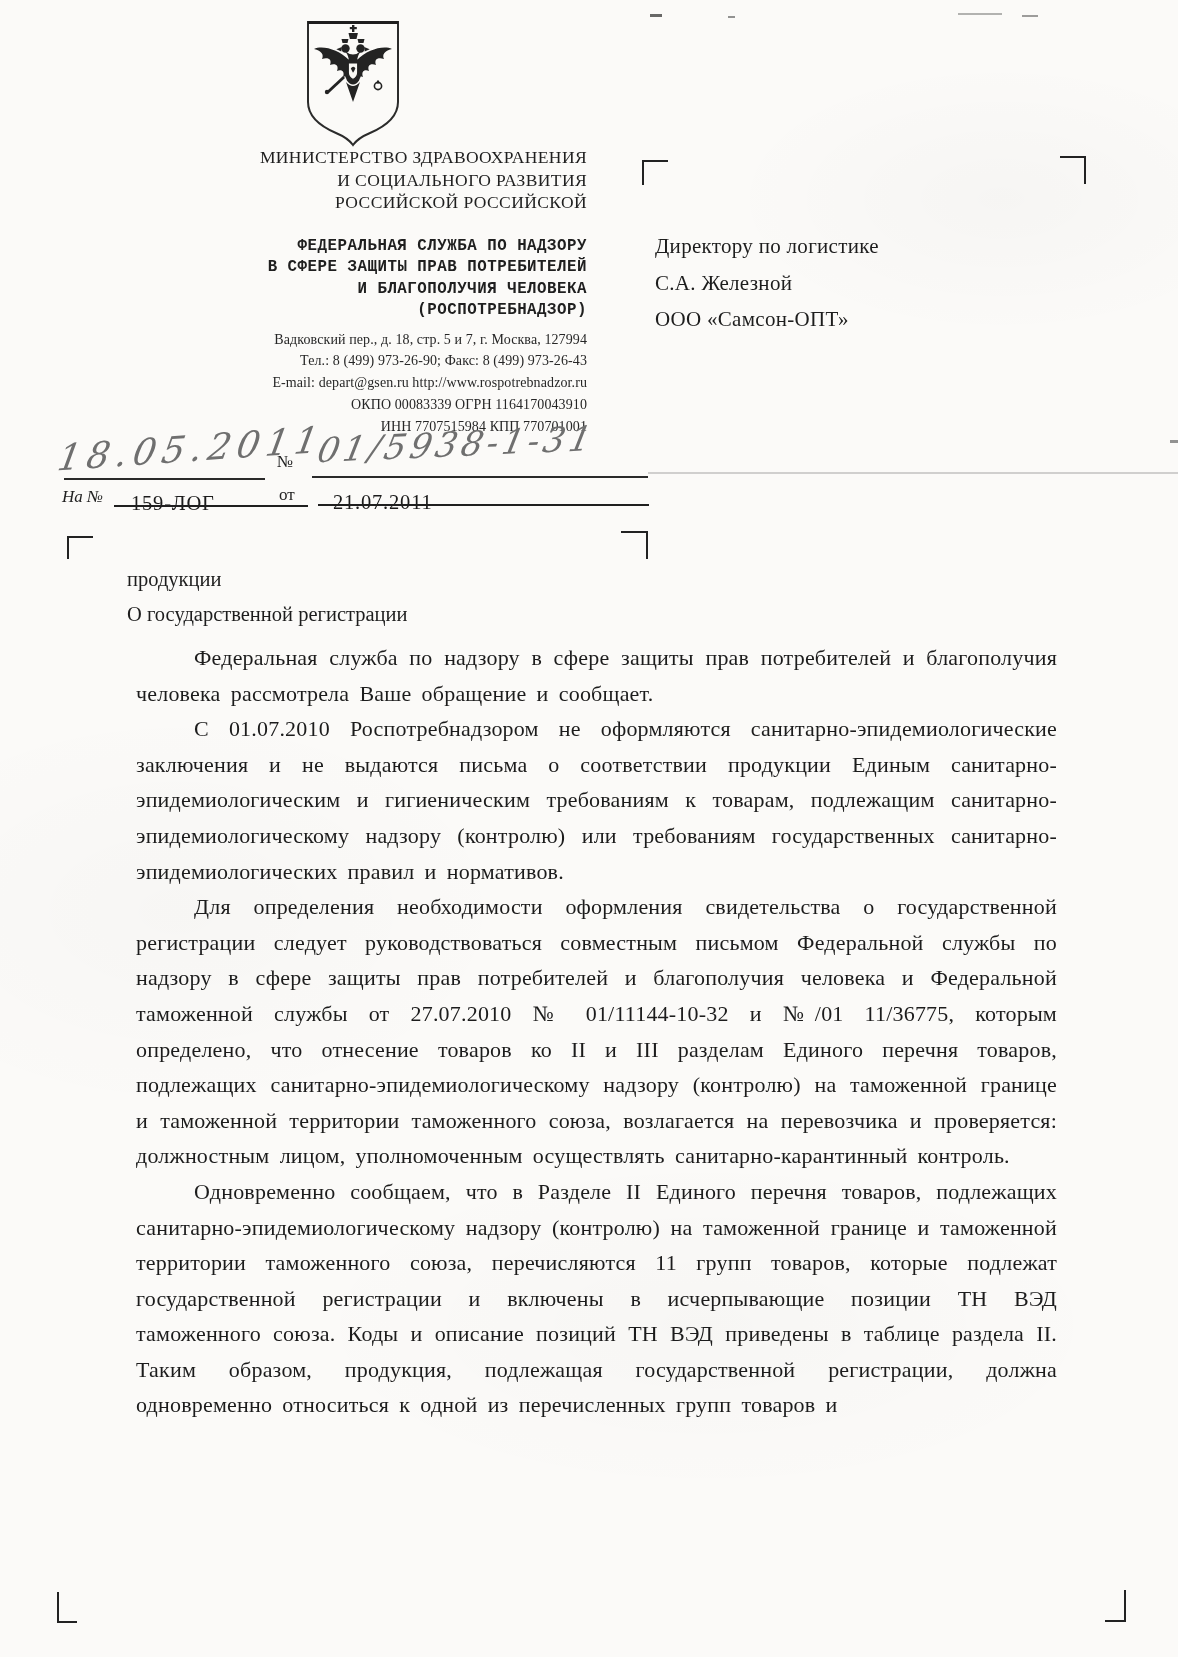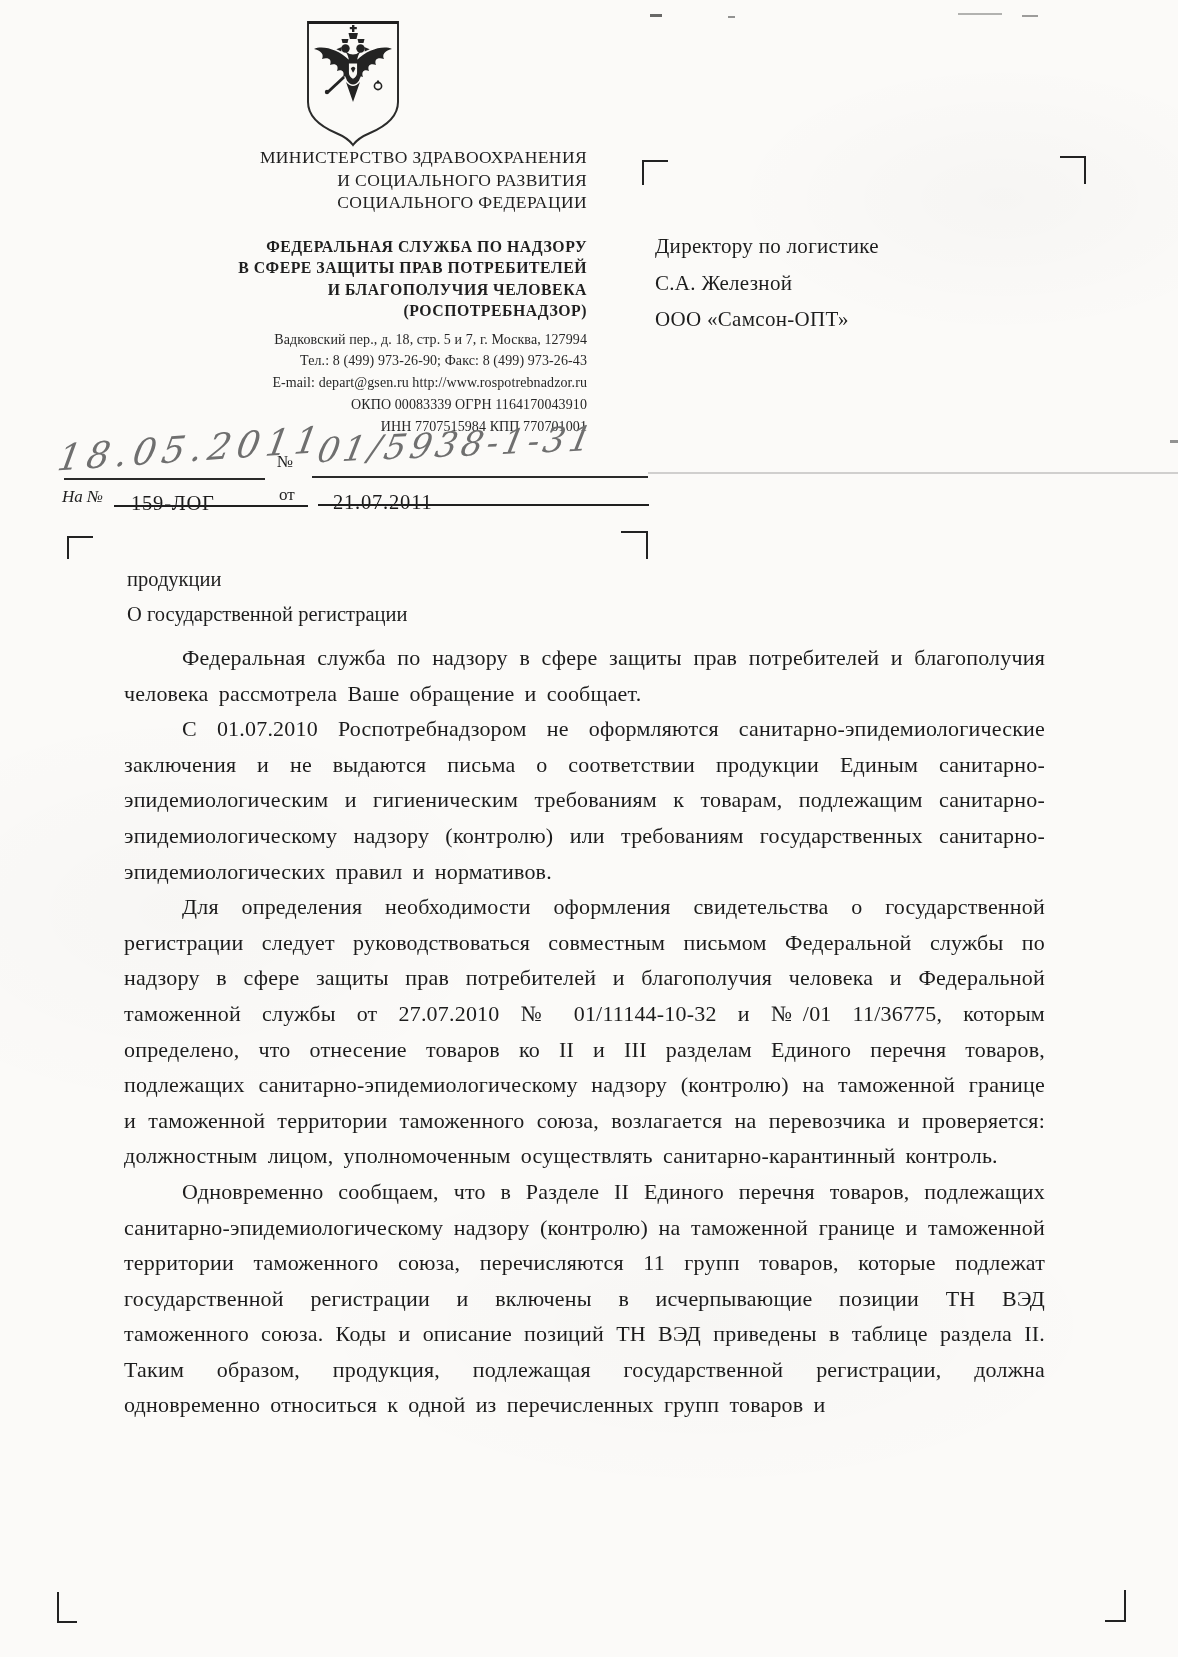--- a/index.html
+++ b/index.html
@@ -14,21 +14,21 @@
       radial-gradient(ellipse 600px 250px at 60% 80%, rgba(0,0,0,0.016), transparent 70%);
     overflow:hidden;
     font-family:"Liberation Serif", serif;
     color:#222;
   }
   .abs{position:absolute;}
 
   
   .letterhead{left:95px;top:146px;width:492px;text-align:right;color:#1f1f1f;}
   .ministry{font-size:17.5px;line-height:22.5px;letter-spacing:0.4px;}
-  .service{margin-top:22px;font-weight:bold;font-size:15.8px;line-height:21.5px;letter-spacing:0.5px;}
+  .service{margin-top:22px;font-weight:bold;font-size:15.8px;line-height:21.5px;letter-spacing:0.5px;font-family:Liberation Mono, monospace;}
   .addr{margin-top:7px;font-size:14px;line-height:21.8px;letter-spacing:0.1px;color:#262626;}
 
   
   .emblem{left:303px;top:18px;width:100px;height:130px;}
 
   
   .recipient{left:655px;top:228px;font-size:21px;line-height:36.5px;color:#1d1d1d;letter-spacing:0.3px;}
 
   
   .hw{font-style:italic;color:#6f6f6f;font-family:"DejaVu Serif", serif;}
@@ -43,21 +43,21 @@
   .corner{width:24px;height:23px;}
   .c-tl{border-top:2.2px solid #222;border-left:2.2px solid #222;}
   .c-tr{border-top:2.2px solid #222;border-right:2.2px solid #222;}
   .c-bl{border-bottom:2.2px solid #222;border-left:2.2px solid #222;}
   .c-br{border-bottom:2.2px solid #222;border-right:2.2px solid #222;}
 
   
   .subject{left:127px;top:562px;font-size:20.5px;line-height:35px;color:#1d1d1d;}
 
   
-  .body-text{left:124px;top:640px;width:921px;}
+  .body-text{left:136px;top:640px;width:921px;}
   .body-text p{
     margin:0;
     font-size:22px;
     line-height:35.6px;
     text-align:justify;
     text-indent:58px;
     word-spacing:4.5px;
     letter-spacing:0.2px;
     color:#1c1c1c;
   }
@@ -107,21 +107,21 @@
 
       <path d="M45.3 45 h9.4 v9.5 q0 4.5 -4.7 7 q-4.7 -2.5 -4.7 -7 z" fill="#f8f7f4" stroke="#232323" stroke-width="1.2"></path>
       <path d="M47.8 50.5 q2.2 -3.2 4.6 -0.2 q-1.2 3.2 -2.4 4.4 z" fill="#232323"></path>
     </svg>
   </div>
 
   <div class="abs letterhead">
     <div class="ministry">
       <div>МИНИСТЕРСТВО ЗДРАВООХРАНЕНИЯ</div>
       <div>И СОЦИАЛЬНОГО РАЗВИТИЯ</div>
-      <div>СОЦИАЛЬНОГО ФЕДЕРАЦИИ</div>
+      <div>РОССИЙСКОЙ РОССИЙСКОЙ</div>
     </div>
     <div class="service">
       <div>ФЕДЕРАЛЬНАЯ СЛУЖБА ПО НАДЗОРУ</div>
       <div>В СФЕРЕ ЗАЩИТЫ ПРАВ ПОТРЕБИТЕЛЕЙ</div>
       <div>И БЛАГОПОЛУЧИЯ ЧЕЛОВЕКА</div>
       <div>(РОСПОТРЕБНАДЗОР)</div>
     </div>
     <div class="addr">
       <div>Вадковский пер., д. 18, стр. 5 и 7,  г. Москва, 127994</div>
       <div>Тел.: 8 (499) 973-26-90; Факс: 8 (499) 973-26-43</div>

